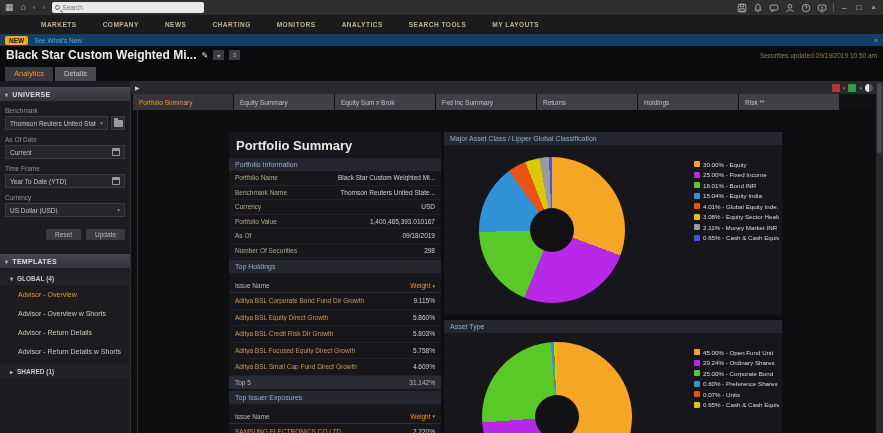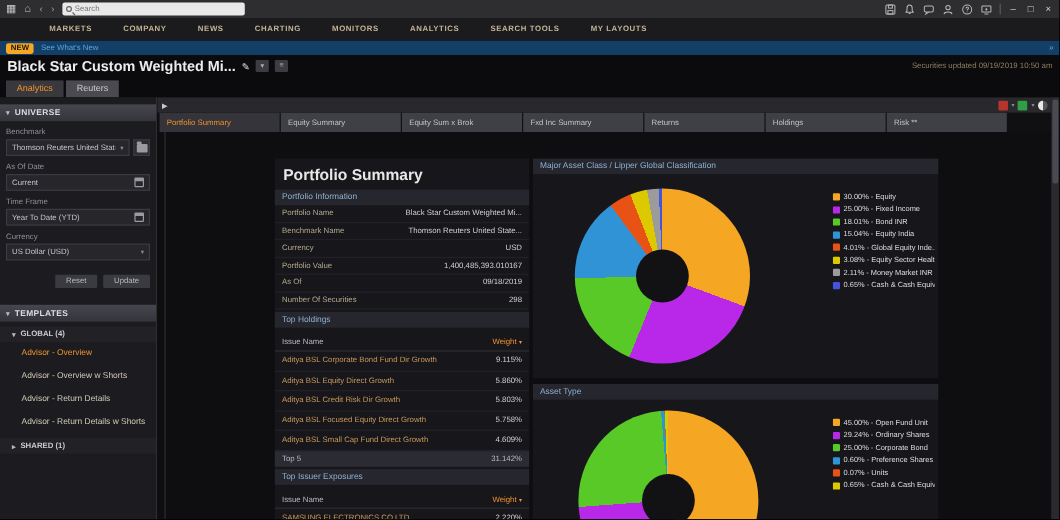--- a/index.html
+++ b/index.html
@@ -208,21 +208,21 @@
   <div class="docbar">
     <span class="doc-title">Black Star Custom Weighted Mi...</span>
     <span class="doc-ic">✎</span>
     <span class="doc-btn">▾</span>
     <span class="doc-btn">≡</span>
     <span class="doc-updated">Securities updated 09/19/2019 10:50 am</span>
   </div>
 
   <div class="viewtabs" id="view-tabs">
       <div class="vtab active">Analytics</div>
-      <div class="vtab">Reuters</div>
+      <div class="vtab">Details</div>
     </div>
 
   <div class="bodyarea">
 
     <aside class="sidebar">
       <div class="section-head">
         <span class="tri">▾</span>
         <span>UNIVERSE</span>
       </div>
 

